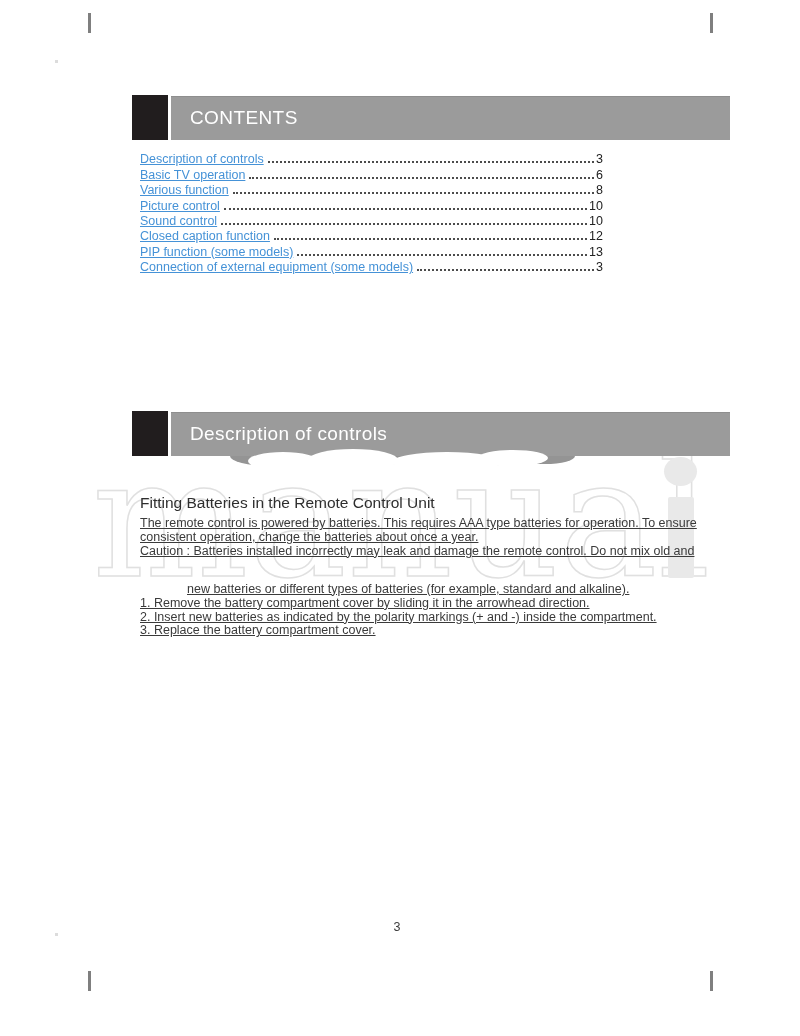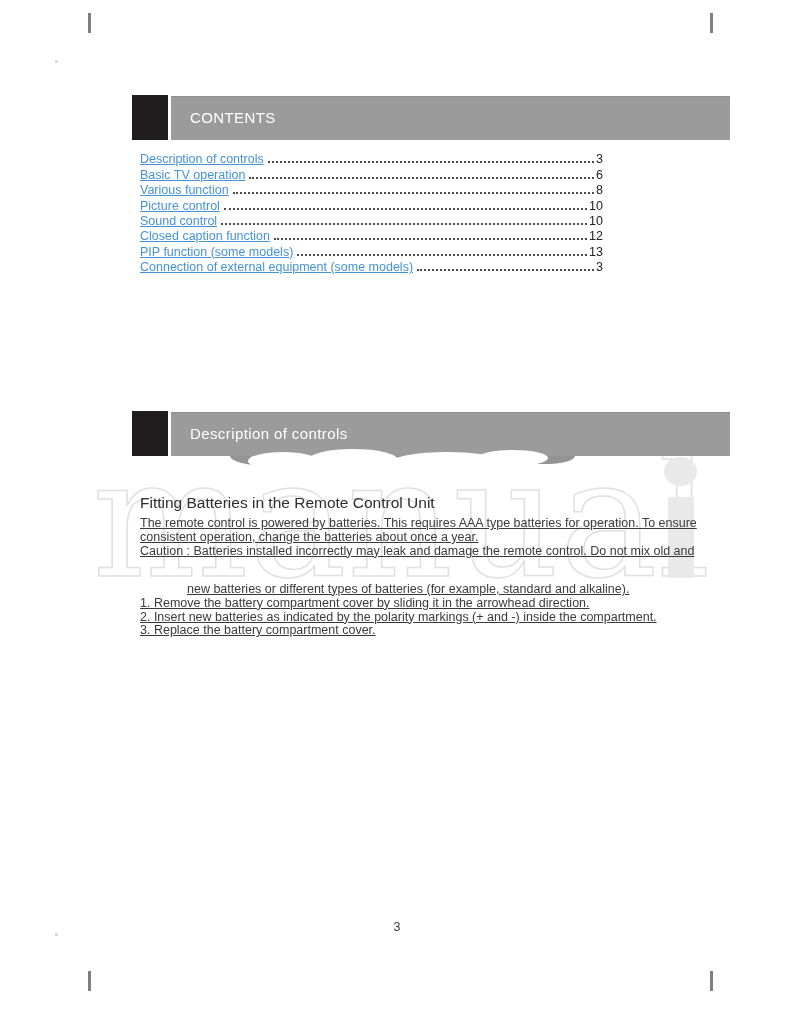--- a/index.html
+++ b/index.html
@@ -20,21 +20,21 @@
   .speck { position: absolute; width: 3px; height: 3px; background: #dcdcdc; }
   .speck-1 { left: 55px; top: 60px; }
   .speck-2 { left: 55px; top: 933px; }
 
   
   .header-band { position: absolute; left: 132px; width: 598px; height: 45px; z-index: 2; }
   .band-square { position: absolute; left: 0; top: 0; width: 36px; height: 45px; background: #211d1e; }
   .band-bar { position: absolute; left: 39px; right: 0; top: 1px; height: 43px;
               background: #9b9b9b; border-top: 1px solid #8e8e8e; }
   .band-title { position: absolute; left: 58px; top: 0; height: 45px; line-height: 45px;
-                color: #ffffff; font-size: 15px; letter-spacing: 0.4px; }
+                color: #ffffff; font-size: 19px; letter-spacing: 0.4px; }
   .header-contents { top: 95px; }
   .header-description { top: 411px; }
 
   
   .toc { position: absolute; left: 140px; top: 151px; width: 463px; z-index: 4; }
   .toc-row { display: flex; align-items: flex-end; height: 15.4px; font-size: 12.5px; }
   .toc-link { color: #4592d7; text-decoration: underline; white-space: nowrap; cursor: pointer; }
   .toc-leader { flex: 1; border-bottom: 2px dotted #4c4c4c; margin: 0 2px 3px 4px; min-width: 20px; }
   .toc-page { color: #222222; white-space: nowrap; }
 

